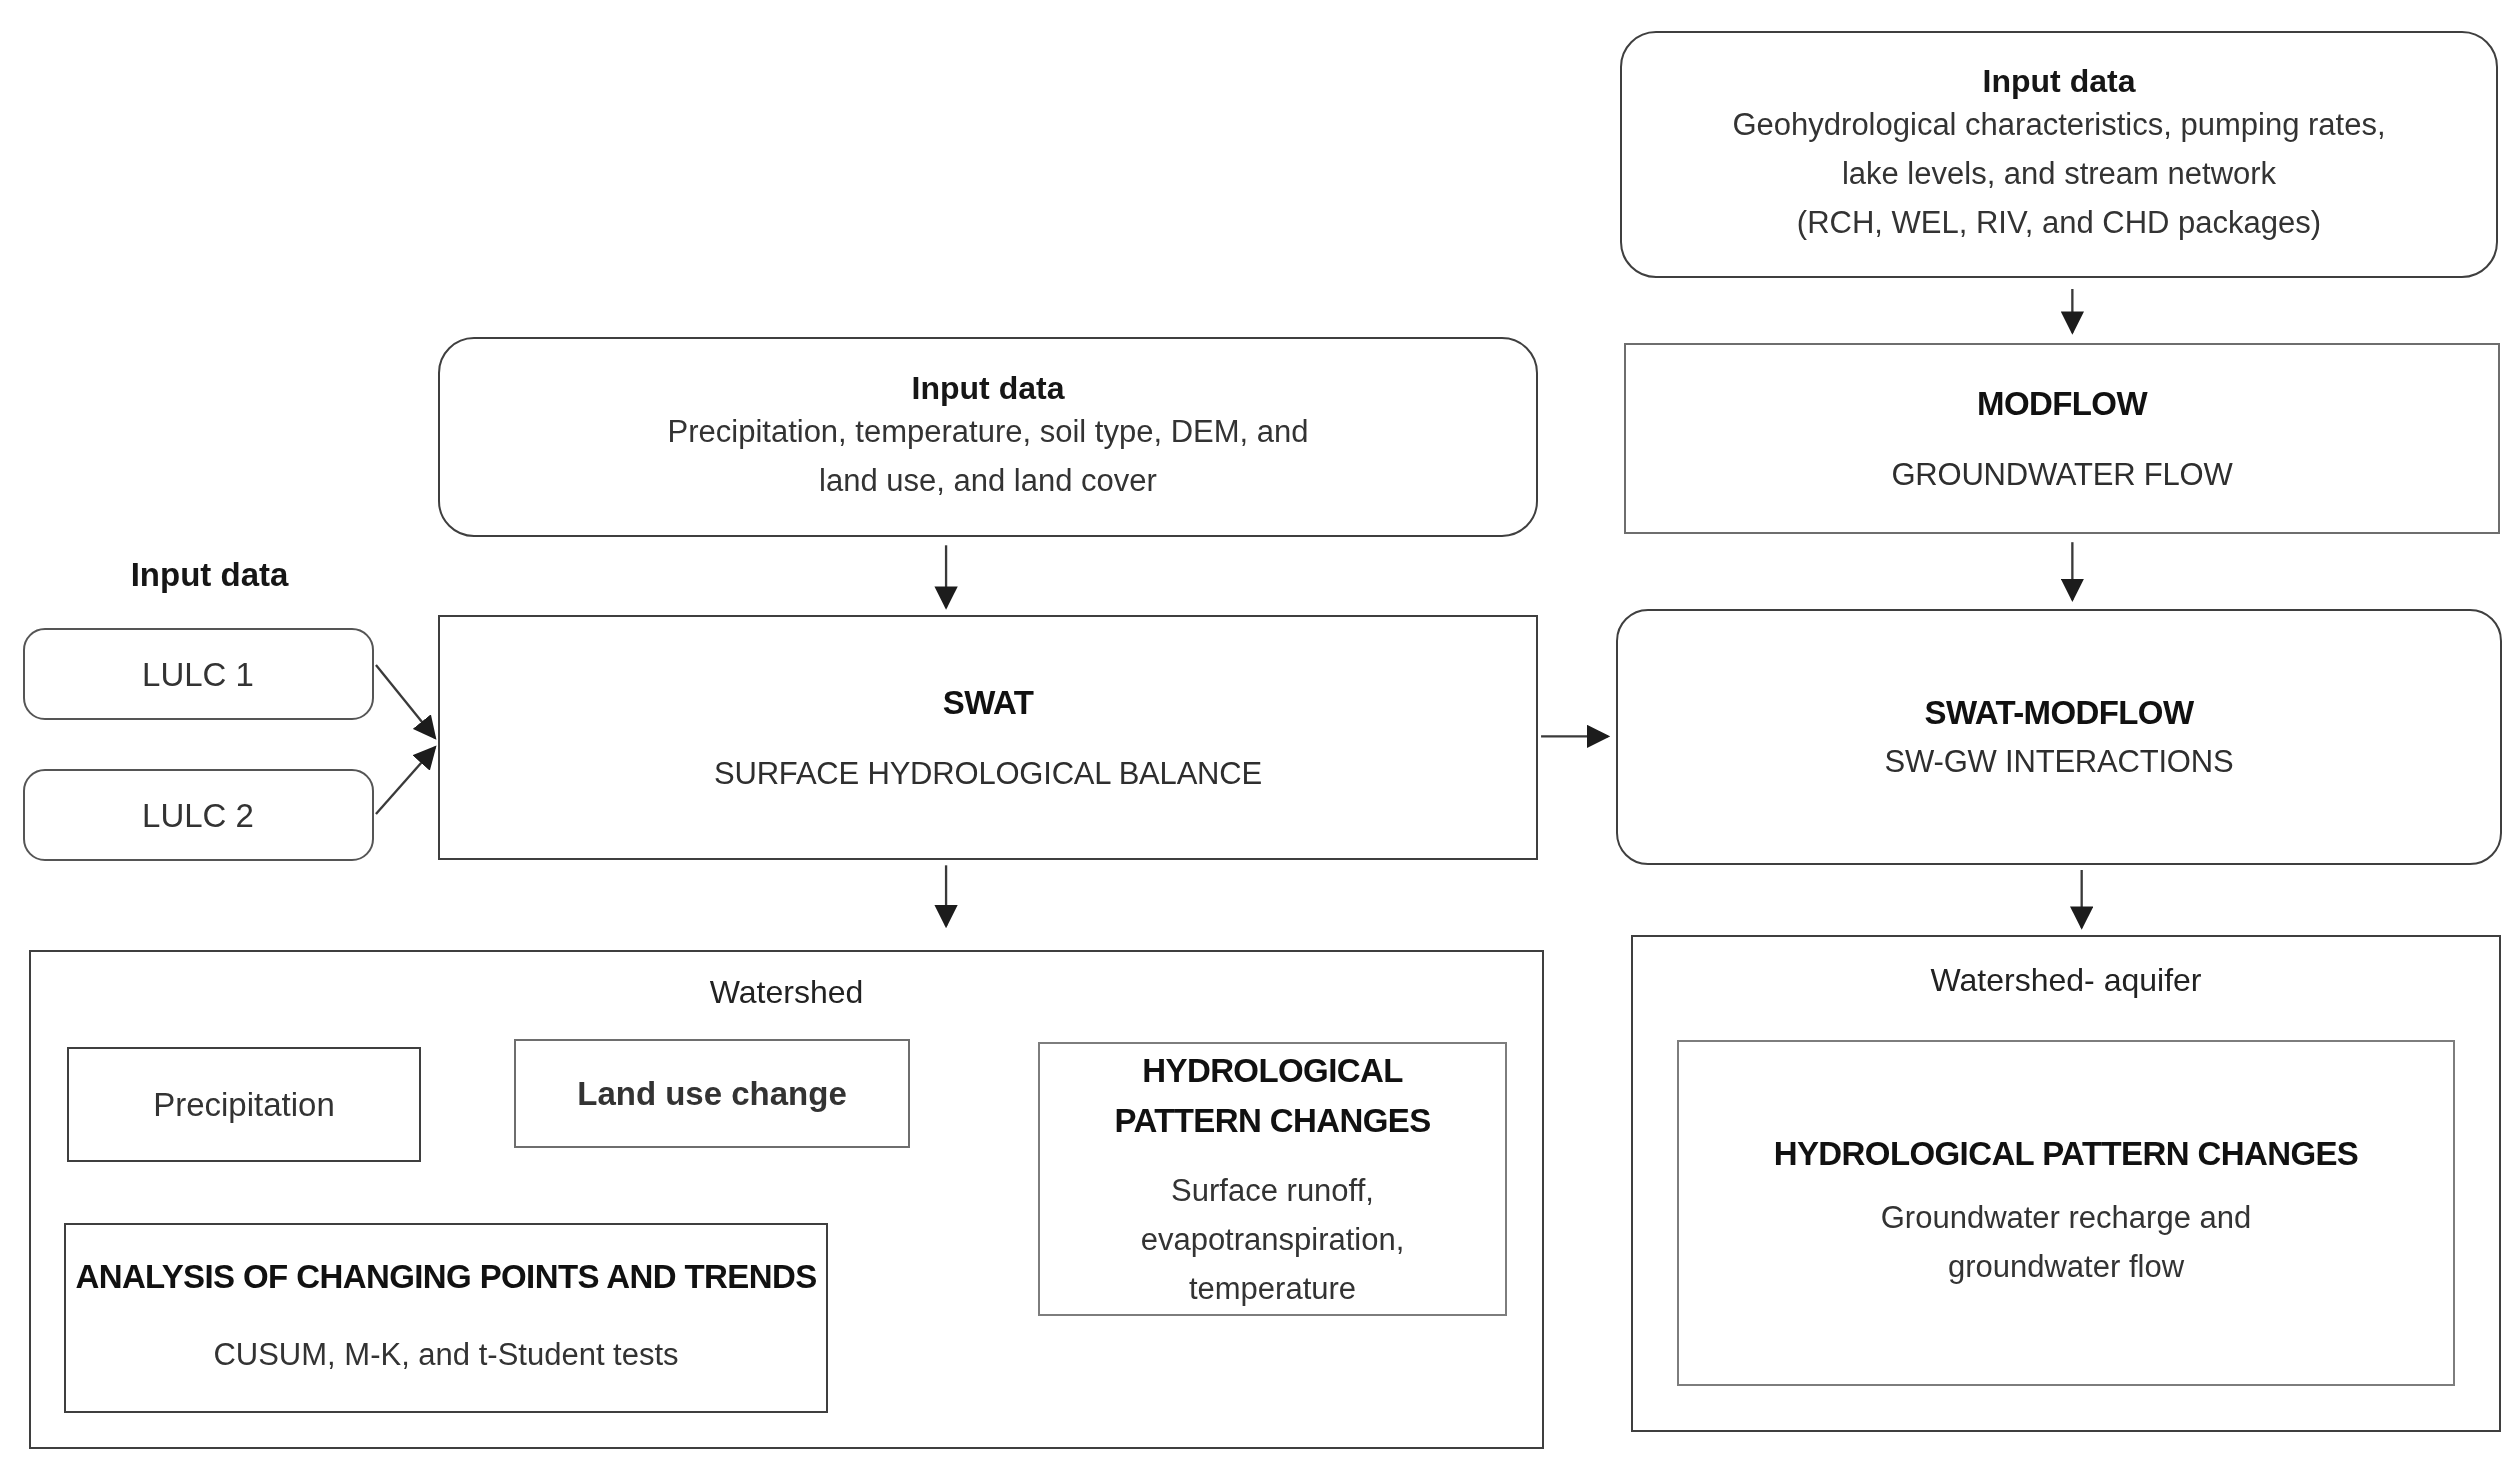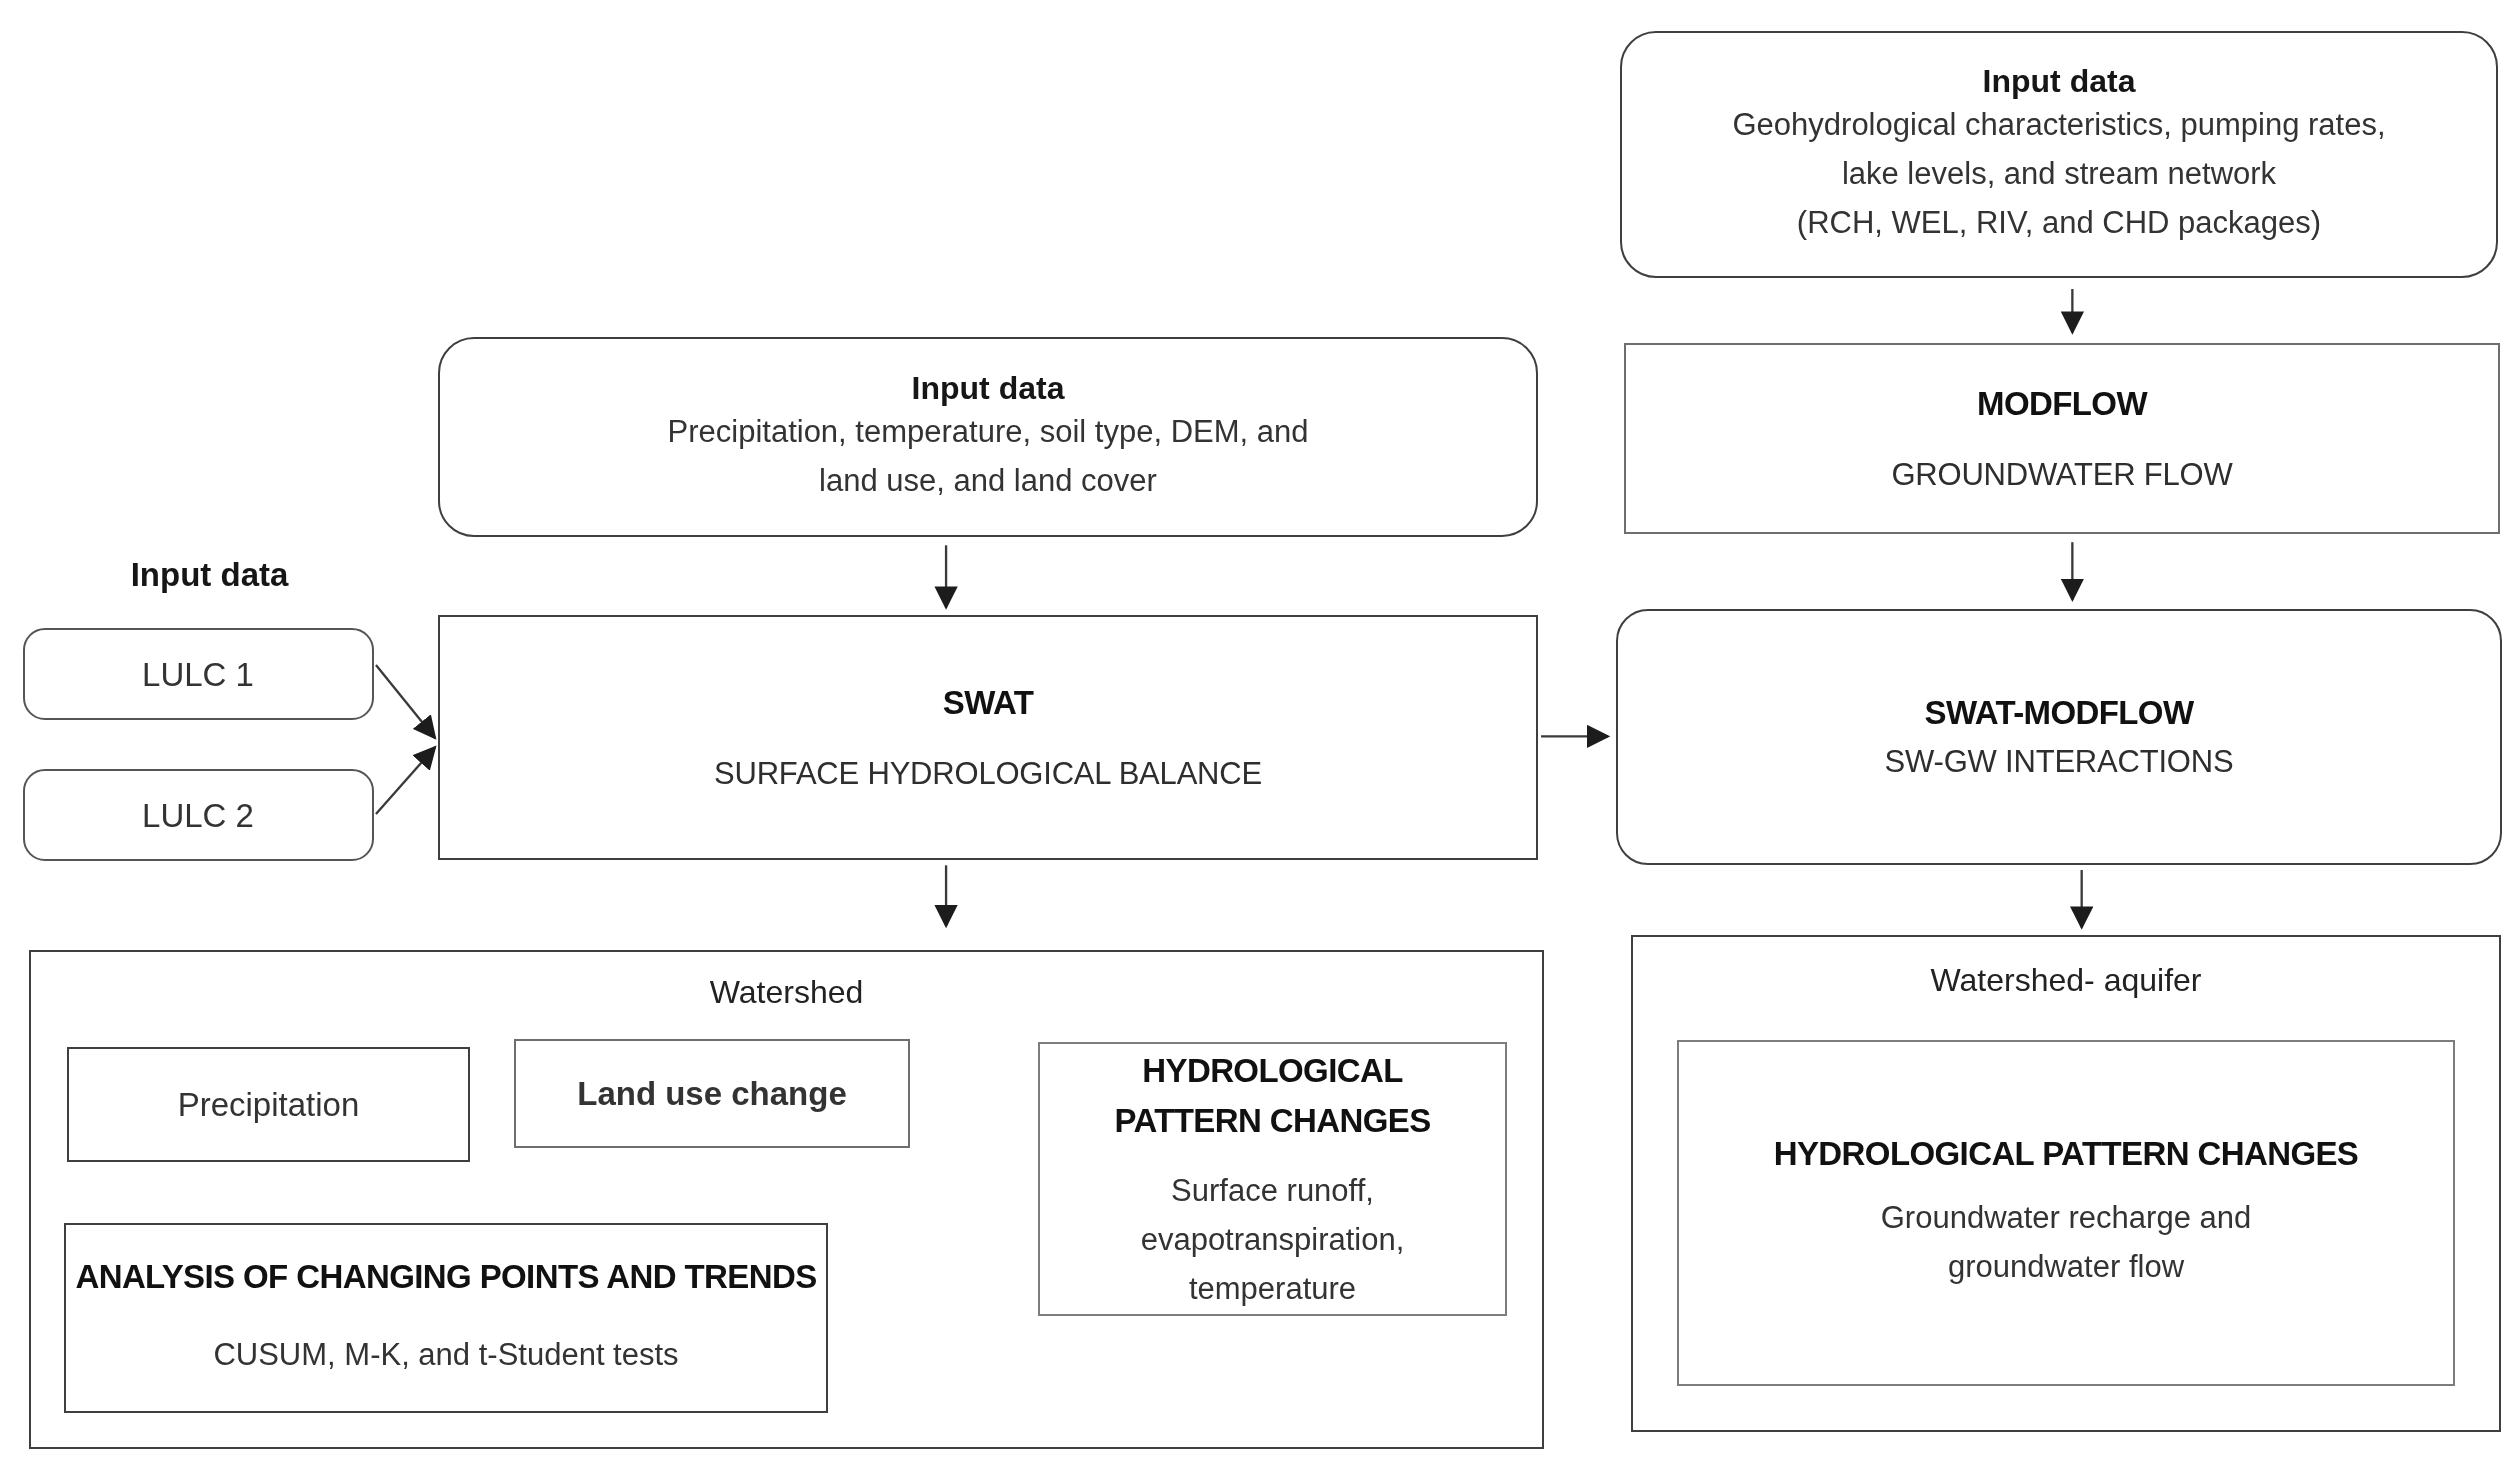--- a/index.html
+++ b/index.html
@@ -146,21 +146,21 @@
     <div class="body-line" style="font-size:33px;">LULC 1</div>
   </div>
 
   <div class="box rounded" style="left:22.5px; top:769px; width:351px; height:92px; border-radius:22px; border-color:#555555;">
     <div class="body-line" style="font-size:33px;">LULC 2</div>
   </div>
 
   <div class="box container darkline" style="left:29px; top:934px; width:1515px; height:499px;margin-top:16px;">
     <div class="container-title" style="margin-top:22px;">Watershed</div>
 
-    <div class="box darkline" style="left:36px; top:95px; width:403px; height:115px;">
+    <div class="box darkline" style="left:36px; top:95px; width:354px; height:115px;">
       <div class="body-line" style="font-size:33px;">Precipitation</div>
     </div>
 
     <div class="box grayline" style="left:483px; top:87px; width:396px; height:109px;font-weight:bold;">
       <div class="body-line" style="font-size:33px;">Land use change</div>
     </div>
 
     <div class="box darkline" style="left:33px; top:271px; width:764px; height:190px;">
       <div class="caps-title">ANALYSIS OF CHANGING POINTS AND TRENDS</div>
       <div class="gap-lg"></div>

